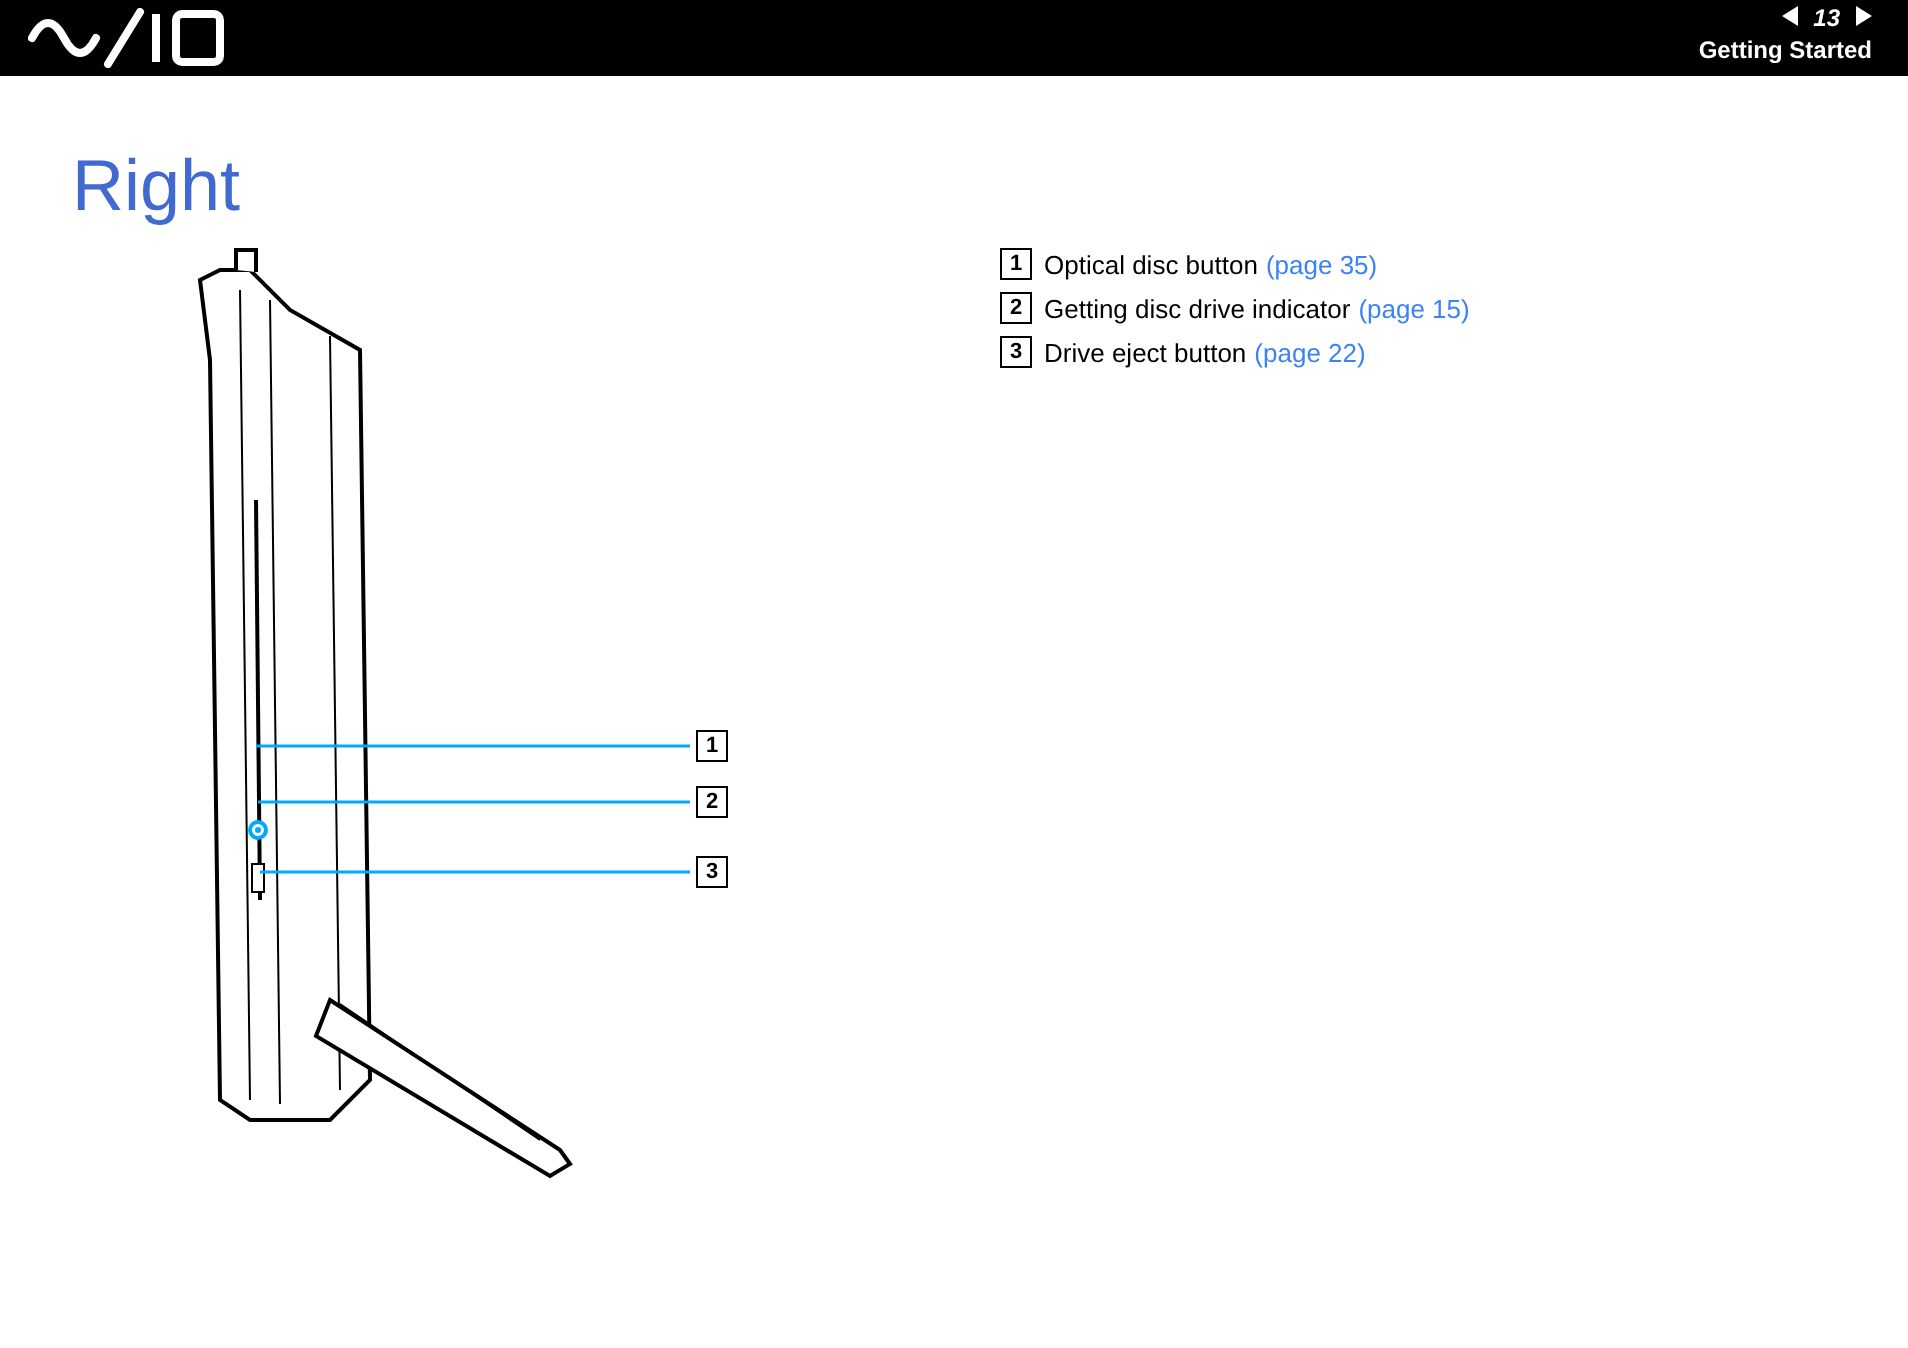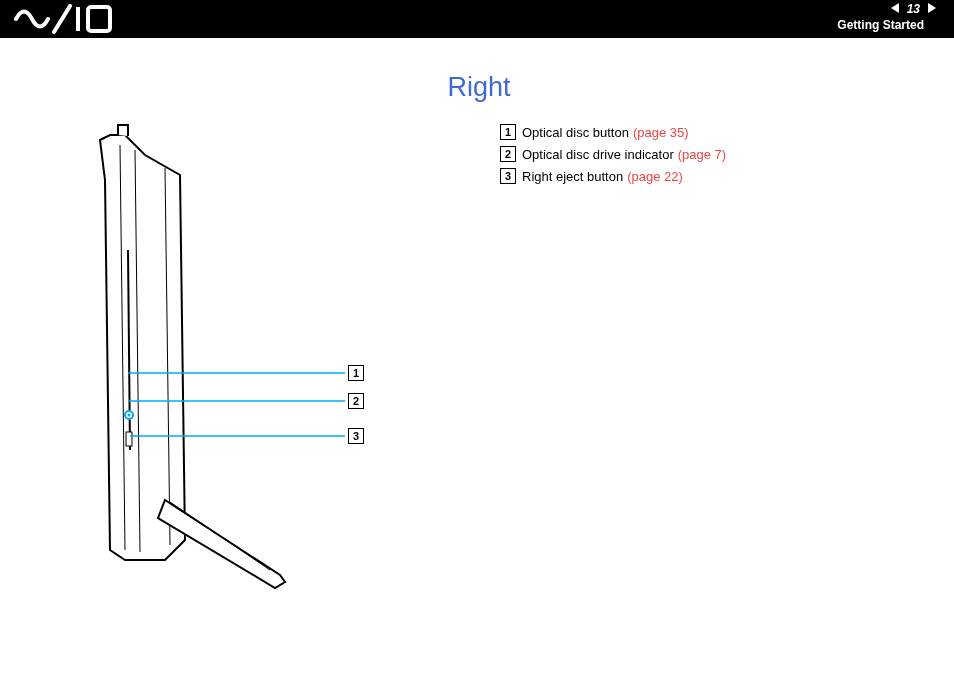--- a/index.html
+++ b/index.html
@@ -34,35 +34,34 @@
     font-style: italic;
     display: flex;
     align-items: center;
     gap: 6px;
   }
   .page-nav .arrow {
     cursor: pointer;
   }
   .section-label {
     position: absolute;
-    right: 30px;
+    right: 18px;
     top: 18px;
     font-size: 12px;
     font-weight: bold;
   }
   .content {
     position: relative;
     padding: 24px 32px;
   }
   .section-title {
     color: #4169d1;
-    font-size: 27px;
+    font-size: 36px;
     font-weight: 400;
     margin: 10px 0 20px 4px;
-    text-align: center;
   }
   .diagram-area {
     position: absolute;
     left: 70px;
     top: 120px;
     width: 320px;
     height: 480px;
   }
   .callout-box {
     position: absolute;
@@ -91,21 +90,21 @@
     width: 14px;
     height: 14px;
     font-size: 11px;
     text-align: center;
     line-height: 14px;
     margin-right: 6px;
     font-weight: bold;
     flex-shrink: 0;
   }
   .page-link {
-    color: #ef4444;
+    color: #3b82f6;
     margin-left: 4px;
     cursor: pointer;
   }
 </style>
 </head>
 <body>
 
 <div class="header">
   <div class="vaio-logo">
     <svg width="120" height="30" viewBox="0 0 120 30">
@@ -185,21 +184,21 @@
 </div>
 
 <div class="legend">
   <div class="legend-row">
     <div class="num">1</div>
     <span>Optical disc button</span>
     <span class="page-link">(page 35)</span>
   </div>
   <div class="legend-row">
     <div class="num">2</div>
-    <span>Optical disc drive indicator</span>
-    <span class="page-link">(page 7)</span>
+    <span>Getting disc drive indicator</span>
+    <span class="page-link">(page 15)</span>
   </div>
   <div class="legend-row">
     <div class="num">3</div>
-    <span>Right eject button</span>
+    <span>Drive eject button</span>
     <span class="page-link">(page 22)</span>
   </div>
 </div>
 
 </body></html>

